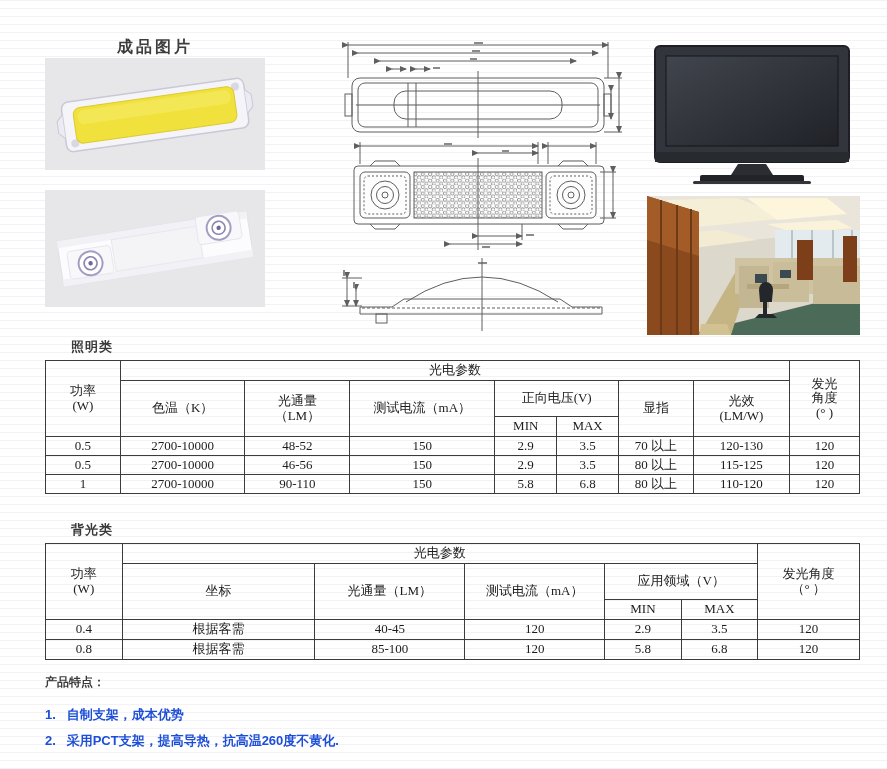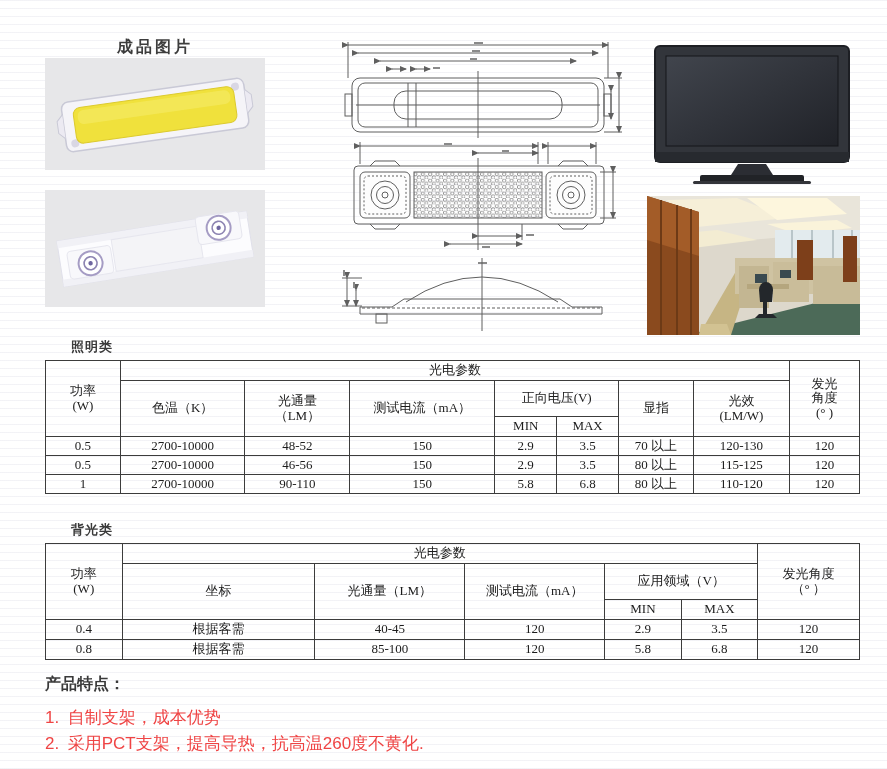--- a/index.html
+++ b/index.html
@@ -12,22 +12,22 @@
   .imgbox{position:absolute;z-index:1;}
   .svgfill{display:block;width:100%;height:100%;}
   .tbl-label{position:absolute;font-size:13px;font-weight:bold;color:#3a3a3a;letter-spacing:1px;z-index:2;margin-left:26px;}
   table.spec{position:absolute;left:45px;width:815px;border-collapse:collapse;table-layout:fixed;
         font-family:"Liberation Serif","DejaVu Serif",serif;font-size:13px;color:#1c1c1c;text-align:center;z-index:2;
         background:transparent;}
   .spec th,.spec td{border:1px solid #3c3c3c;padding:0 2px;font-weight:normal;line-height:1.12;white-space:pre-line;}
   .spec tr.hr1{height:20px;} .spec tr.hr2{height:36px;margin-top:36px;} .spec tr.hr3{height:20px;}
   .spec tr.dr{height:19px;}
   .spec2 tr.dr{height:20px;}
-  .feat-title{position:absolute;font-size:16px;font-weight:bold;color:#3a3a3a;z-index:2;}
-  .feat-item{position:absolute;font-size:17px;color:#ef4444;z-index:2;}
+  .feat-title{position:absolute;font-size:12px;font-weight:bold;color:#3a3a3a;z-index:2;}
+  .feat-item{position:absolute;font-size:13px;color:#1d4ed8;z-index:2;font-weight:bold;}
   .feat-item .num{display:inline-block;width:18px;}
 </style>
 </head>
 <body>
 
 <div class="page">
 
   <div class="col-title" style="left:45px;top:0;width:220px;margin-top:37px;">成品图片</div>
 
   <div class="photo" style="left:45px;top:58px;width:220px;height:112px;">

